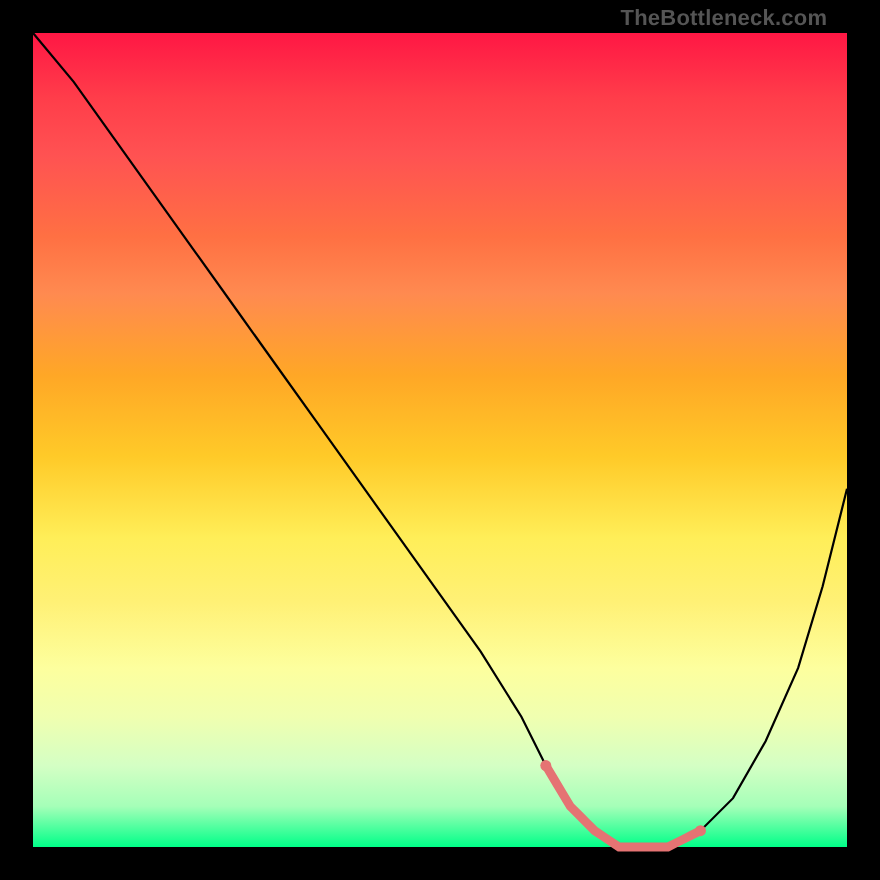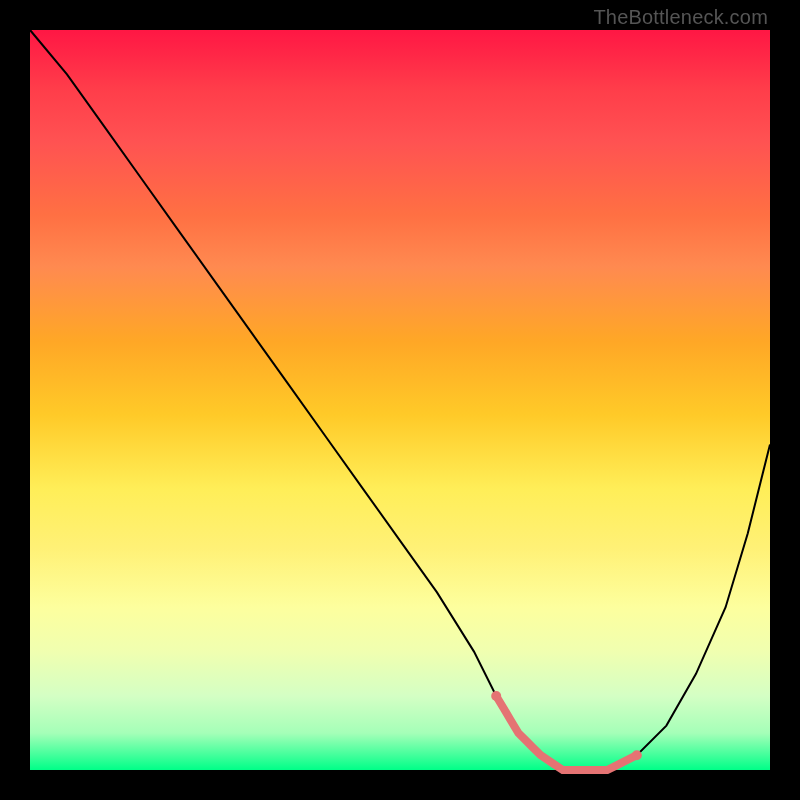--- a/index.html
+++ b/index.html
@@ -24,24 +24,24 @@
       #fdff9e 78%,
       #f0ffb0 84%,
       #d4ffc4 90%,
       #a5ffb8 95%,
       #00ff88 100%
     );
   }
   .watermark {
     position: absolute;
     top: 6px;
-    right: 32px;
+    right: 48px;
     color: #555;
     font-size: 20px;
-    font-weight: normal;
+    font-weight: bold;
     letter-spacing: 0.2px;
   }
   svg.curve {
     position: absolute;
     left: 0;
     top: 0;
     width: 740px;
     height: 740px;
     overflow: visible;
   }

